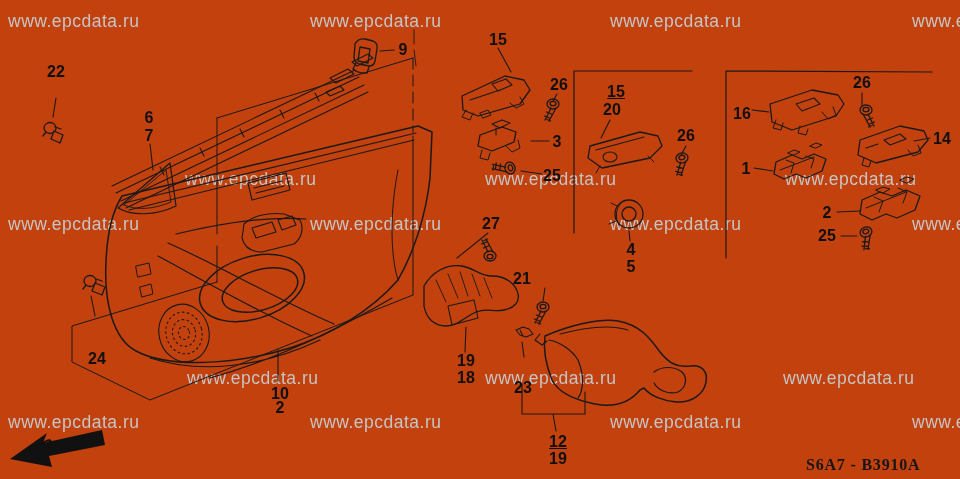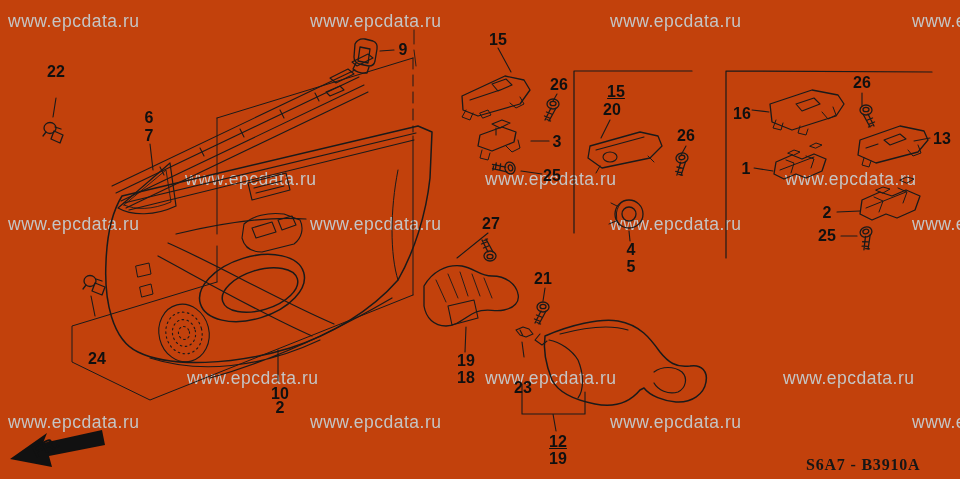--- a/index.html
+++ b/index.html
@@ -247,31 +247,31 @@
       <div class="callout" style="left: 498px; top: 40px;">15</div>
       <div class="callout" style="left: 559px; top: 85px;">26</div>
       <div class="callout" style="left: 557px; top: 142px;">3</div>
       <div class="callout" style="left: 552px; top: 176px;">25</div>
       <div class="callout" style="left: 616px; top: 92px; text-decoration: underline;">15</div>
       <div class="callout" style="left: 612px; top: 110px;">20</div>
       <div class="callout" style="left: 686px; top: 136px;">26</div>
       <div class="callout" style="left: 631px; top: 250px;">4</div>
       <div class="callout" style="left: 631px; top: 267px;">5</div>
       <div class="callout" style="left: 491px; top: 224px; text-align: right;">27</div>
-      <div class="callout" style="left: 543px; top: 279px;">21</div>
+      <div class="callout" style="left: 522px; top: 279px;">21</div>
       <div class="callout" style="left: 466px; top: 361px;">19</div>
       <div class="callout" style="left: 466px; top: 378px;">18</div>
       <div class="callout" style="left: 523px; top: 388px;">23</div>
       <div class="callout" style="left: 558px; top: 442px; text-decoration: underline;">12</div>
       <div class="callout" style="left: 558px; top: 459px;">19</div>
       <div class="callout" style="left: 280px; top: 394px;">10</div>
       <div class="callout" style="left: 280px; top: 408px;">2</div>
       <div class="callout" style="left: 97px; top: 326px; margin-top: 33px;">24</div>
       <div class="callout" style="left: 742px; top: 106px; margin-top: 8px;">16</div>
       <div class="callout" style="left: 862px; top: 83px;">26</div>
-      <div class="callout" style="left: 942px; top: 139px;">13</div>
+      <div class="callout" style="left: 942px; top: 139px;">14</div>
       <div class="callout" style="left: 746px; top: 169px;">1</div>
       <div class="callout" style="left: 827px; top: 213px;">2</div>
       <div class="callout" style="left: 827px; top: 236px;">25</div>
     </div>
 
   <div class="diagram-code">S6A7 - B3910A</div>
 </div>
 
 </body></html>

